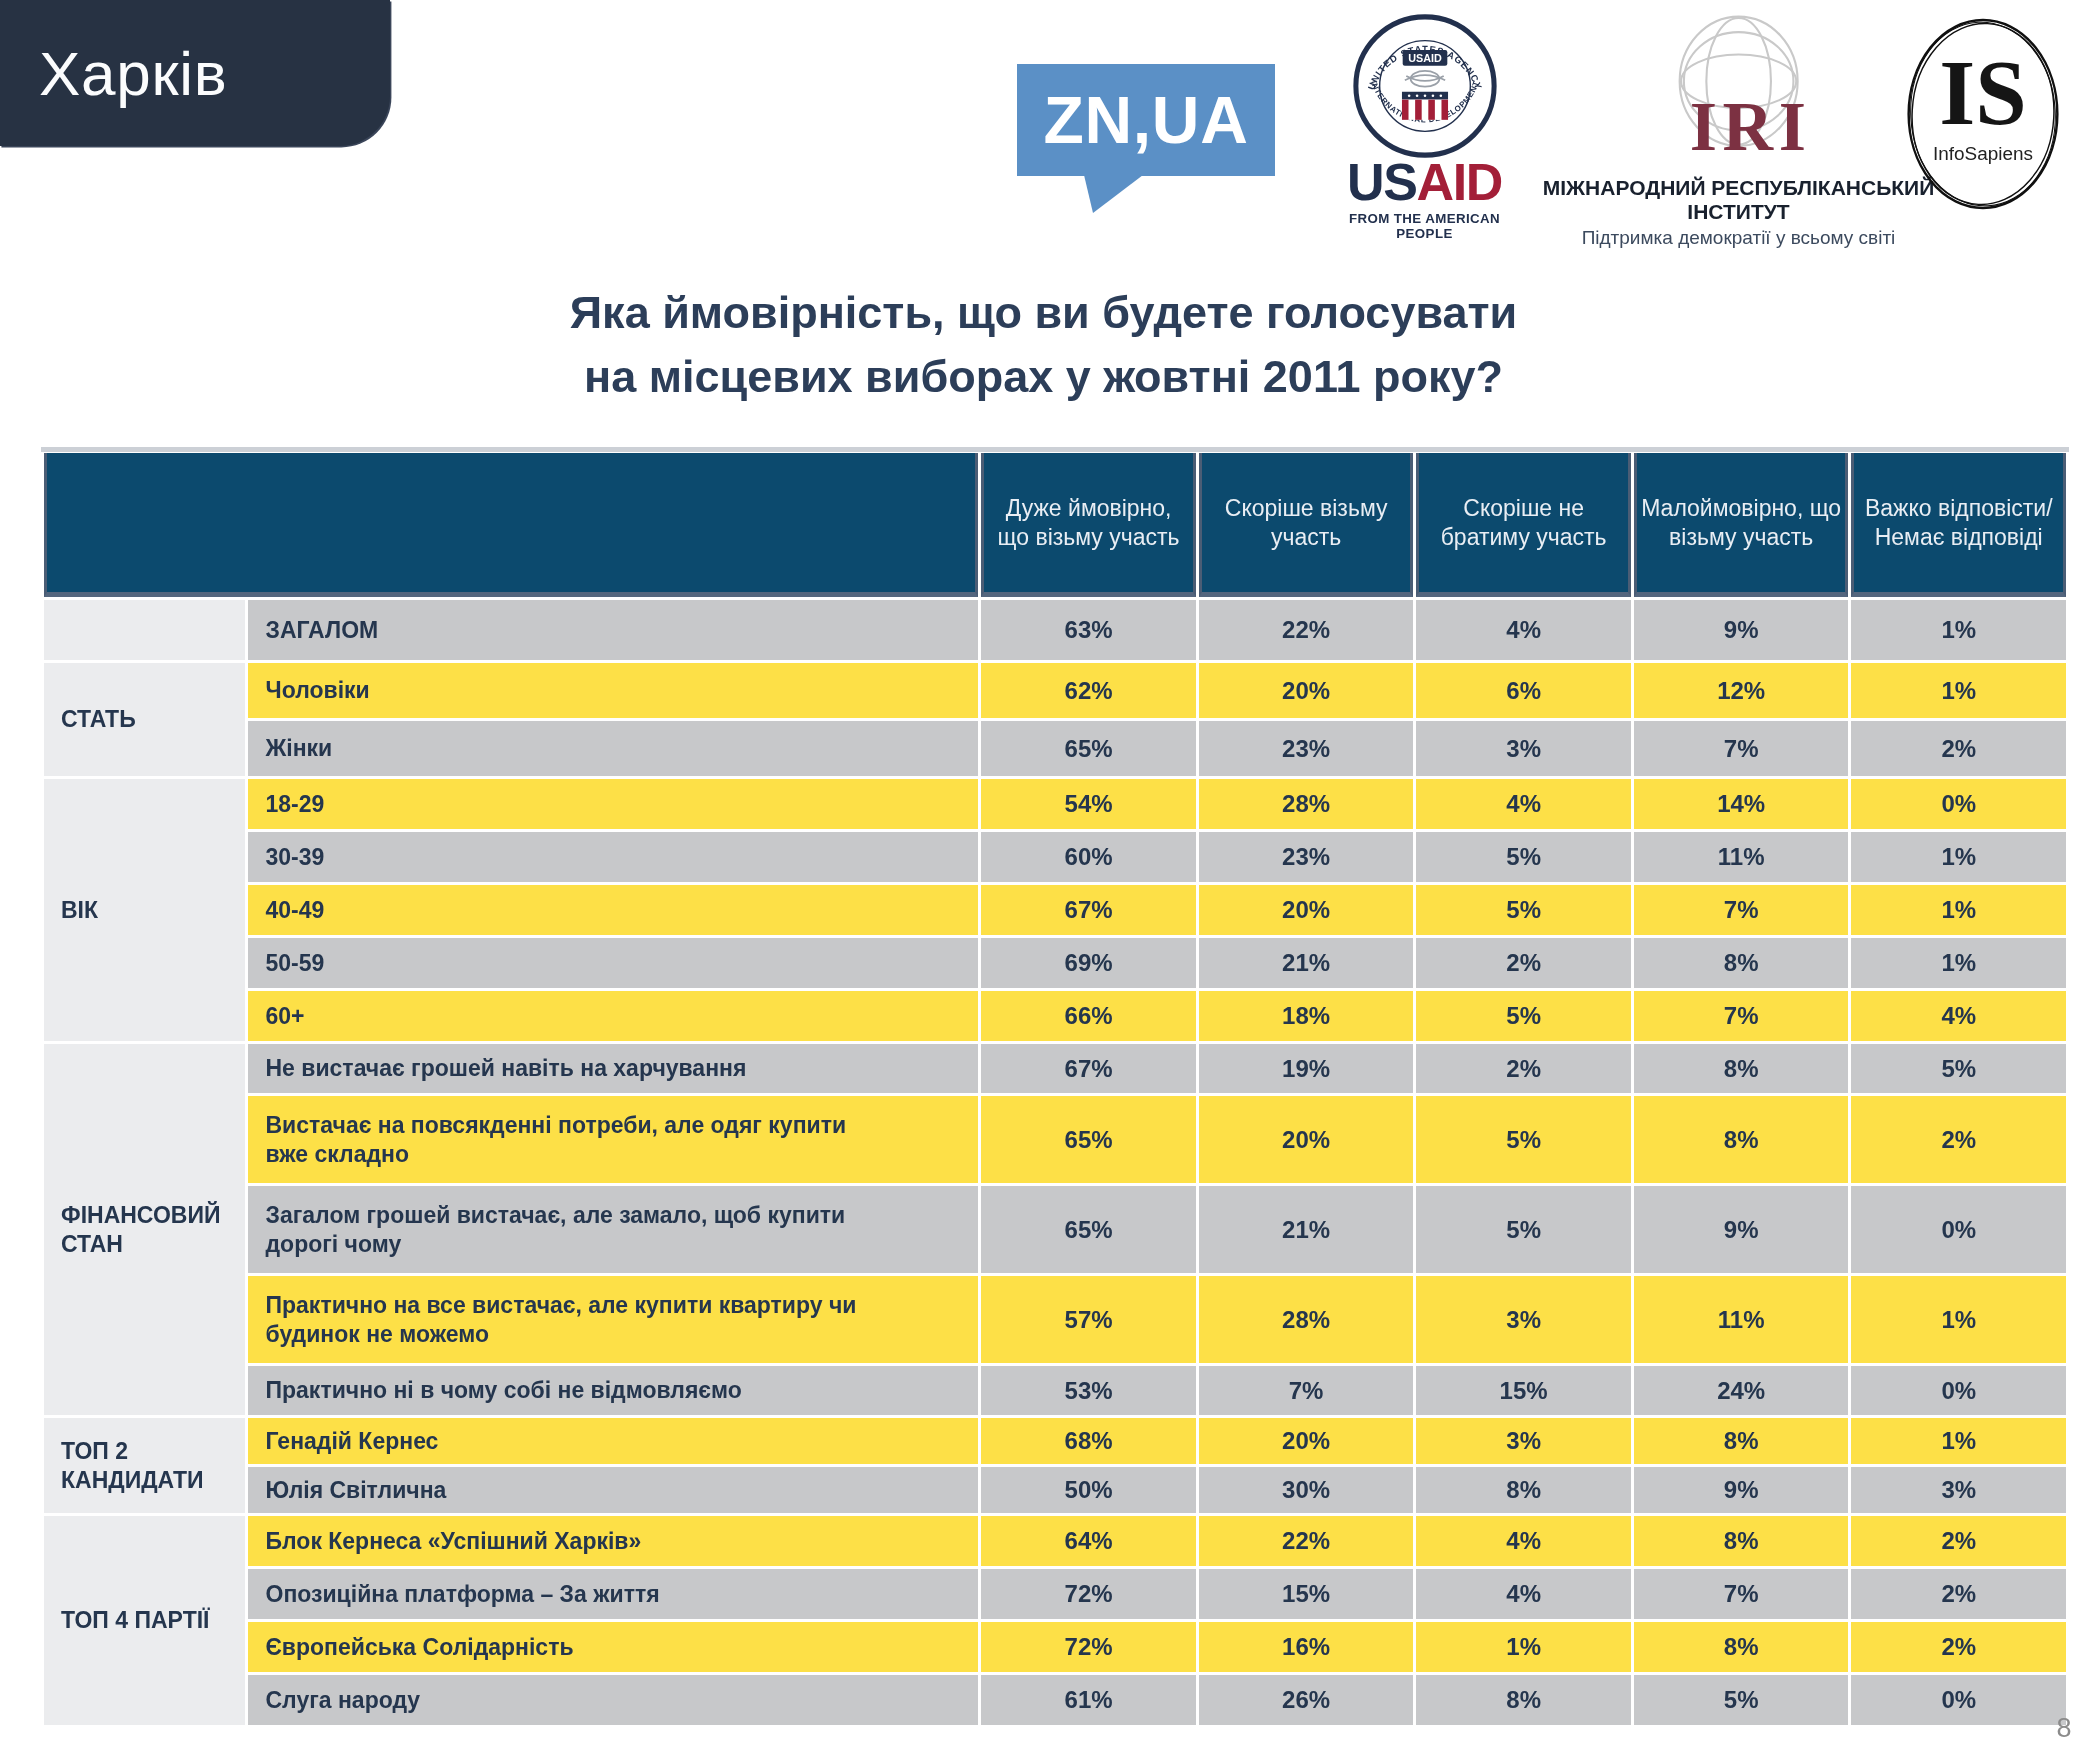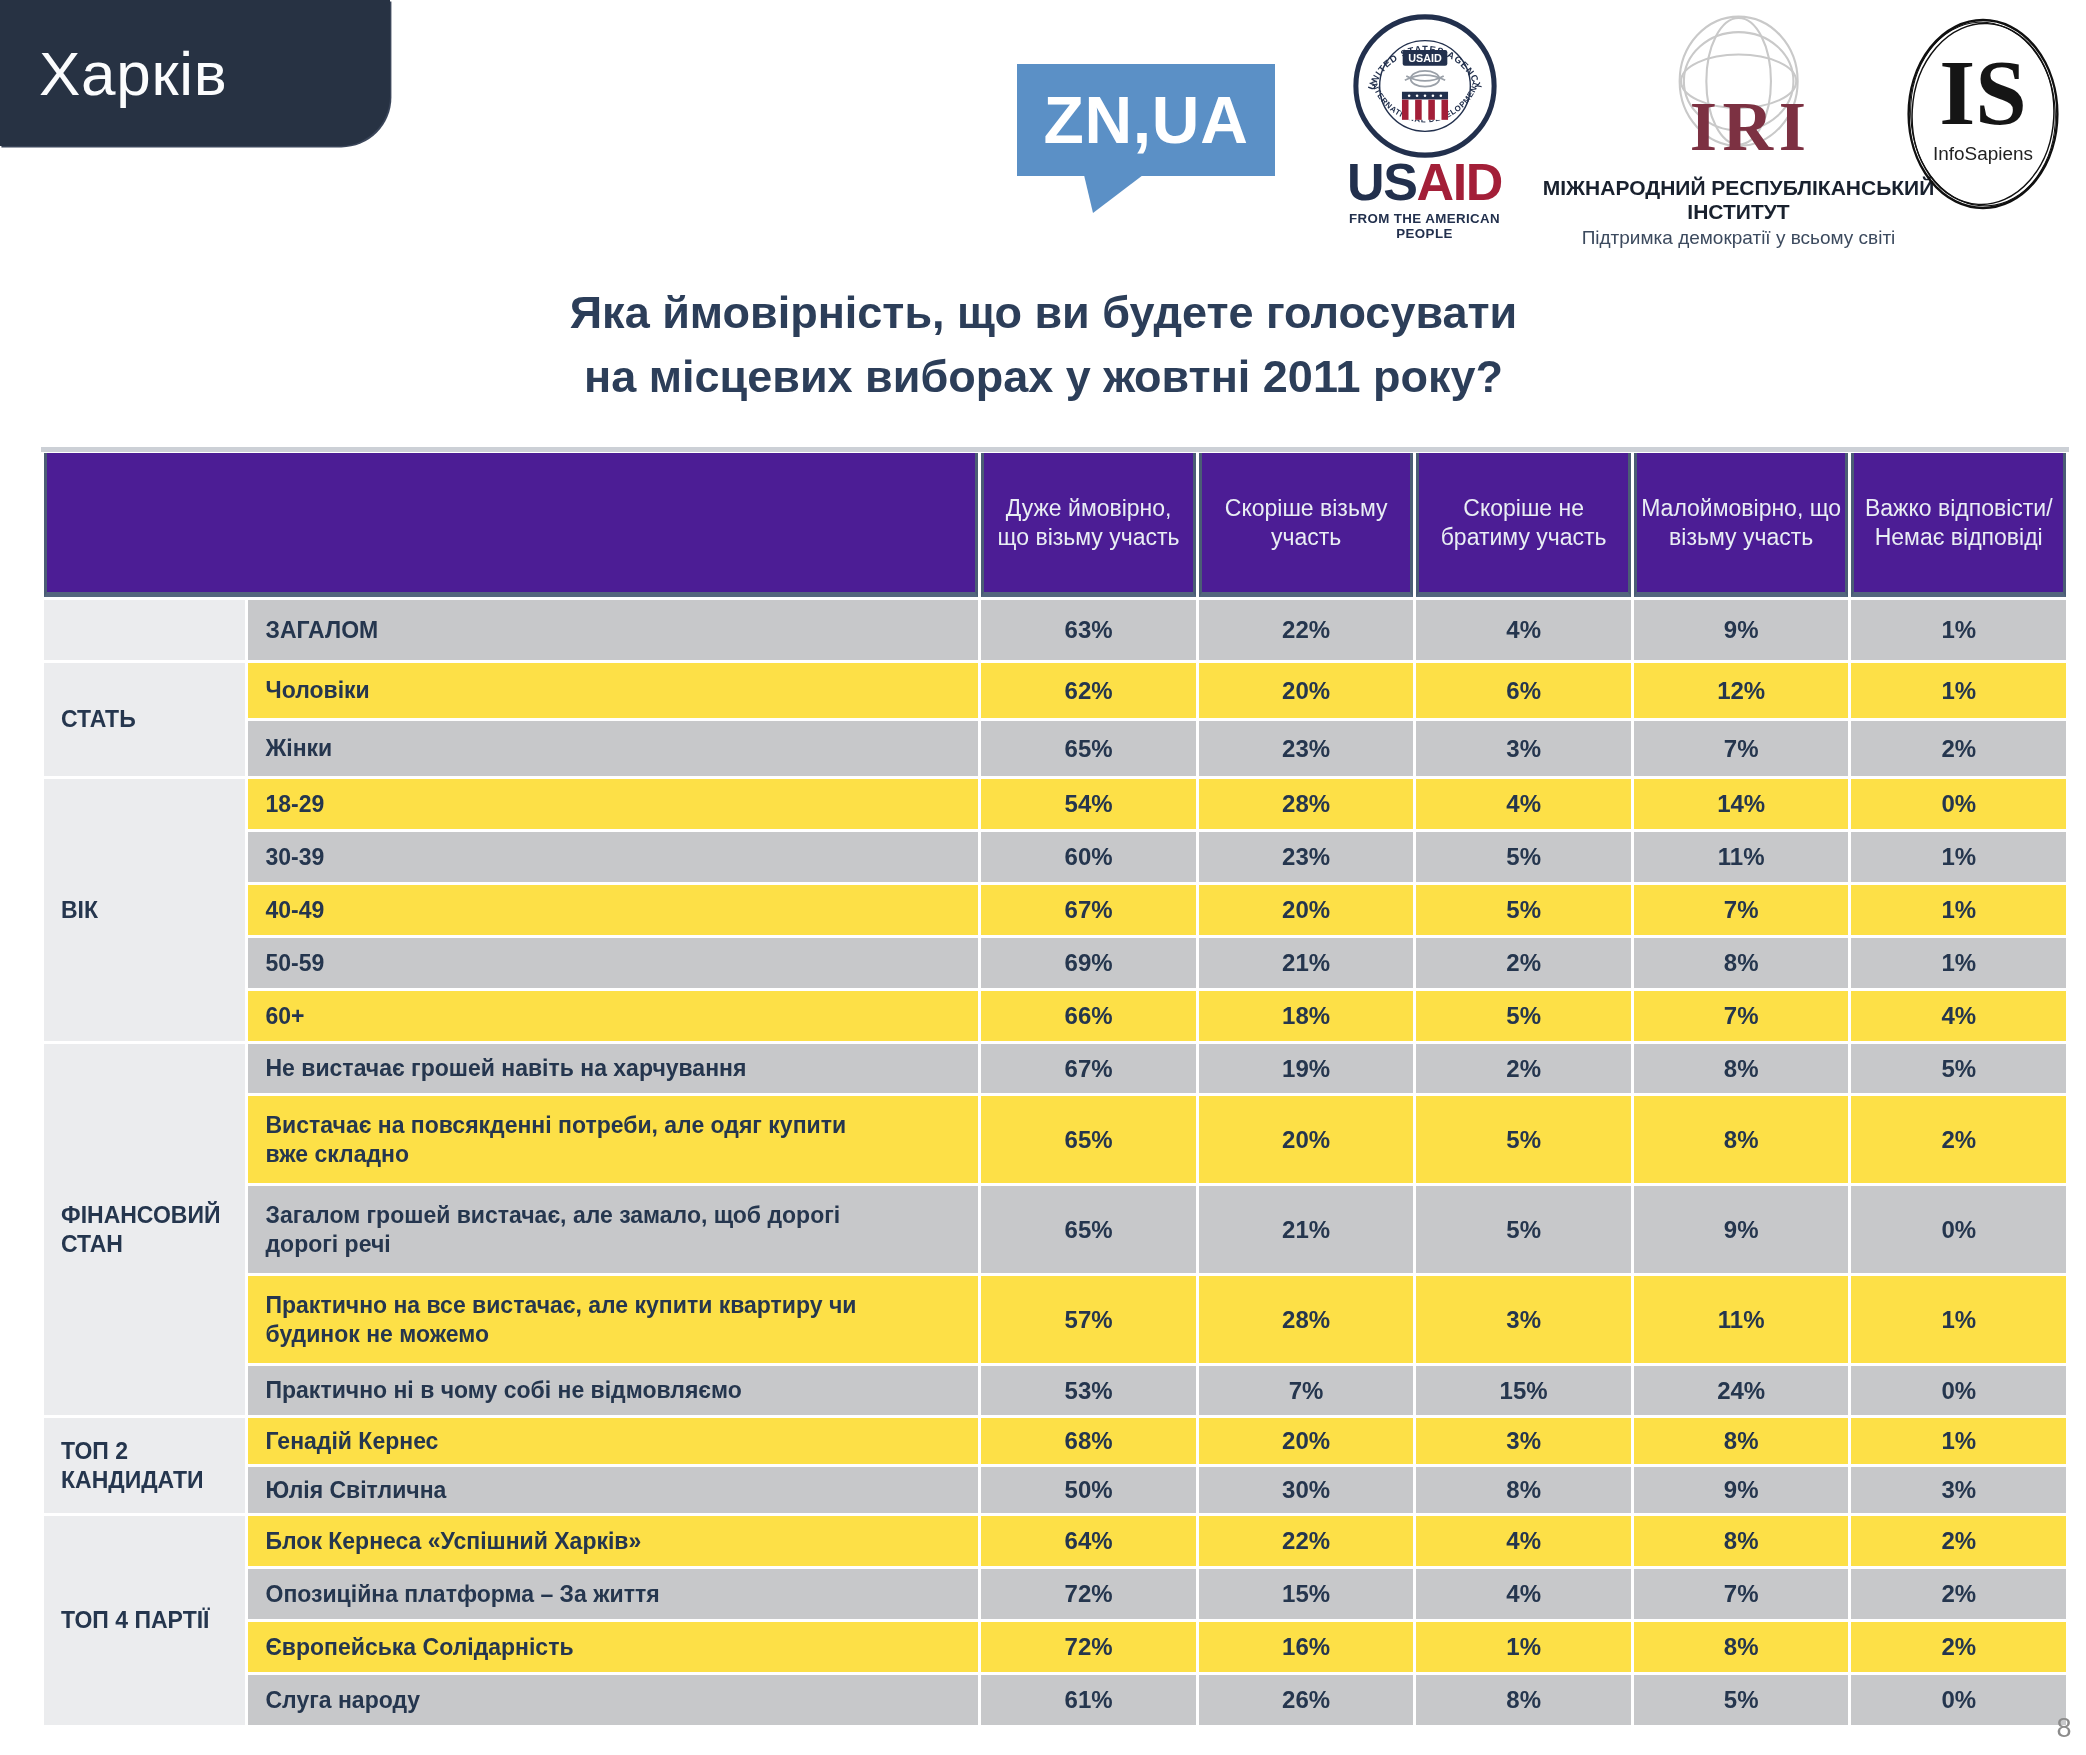--- a/index.html
+++ b/index.html
@@ -45,21 +45,21 @@
 
   
   .title{position:absolute;left:0;top:281px;width:100%;margin:0;text-align:center;
          color:#2c3e59;font-weight:700;font-size:45px;line-height:64px;}
 
   
   .table-topline{position:absolute;left:41px;top:447px;width:2028px;height:4.9px;background:#ccd0d6;}
   .data-table{position:absolute;left:41px;top:450px;width:2028px;
               border-collapse:separate;border-spacing:3.5px;table-layout:fixed;}
   .data-table th,.data-table td{overflow:hidden;}
-  th.corner,th.colhead{background:#4c1d95;vertical-align:middle;
+  th.corner,th.colhead{background:#0c4a6e;vertical-align:middle;
       border-left:3.5px solid #4b5d75;border-right:3.5px solid #4b5d75;border-bottom:5.6px solid #54667e;border-top:0;}
   th.colhead{color:#e9eef4;font-weight:400;font-size:23px;line-height:29px;text-align:center;padding:4.2px 4.2px;}
   .head-row{height:144px;}
   td.cat{background:#ebecee;color:#25364e;font-weight:700;font-size:23px;line-height:29px;
          text-align:left;vertical-align:middle;padding:2.8px 17px;}
   td.lbl{color:#25364e;font-weight:700;font-size:23px;line-height:29px;text-align:left;
          vertical-align:middle;padding:2.8px 98px 2.8px 18px;}
   td.val{color:#25364e;font-weight:700;font-size:24px;text-align:center;vertical-align:middle;}
   tr.dark  td.lbl, tr.dark  td.val{background:#c7c8ca;}
   tr.light td.lbl, tr.light td.val{background:#fde047;}
@@ -243,21 +243,21 @@
       </tr>
       <tr class="light r124">
         <td class="lbl">Вистачає на повсякденні потреби, але одяг купити вже складно</td>
         <td class="val">65%</td>
         <td class="val">20%</td>
         <td class="val">5%</td>
         <td class="val">8%</td>
         <td class="val">2%</td>
       </tr>
       <tr class="dark r124">
-        <td class="lbl">Загалом грошей вистачає, але замало, щоб дорогі дорогі речі</td>
+        <td class="lbl">Загалом грошей вистачає, але замало, щоб купити дорогі чому</td>
         <td class="val">65%</td>
         <td class="val">21%</td>
         <td class="val">5%</td>
         <td class="val">9%</td>
         <td class="val">0%</td>
       </tr>
       <tr class="light r124">
         <td class="lbl">Практично на все вистачає, але купити квартиру чи будинок не можемо</td>
         <td class="val">57%</td>
         <td class="val">28%</td>

